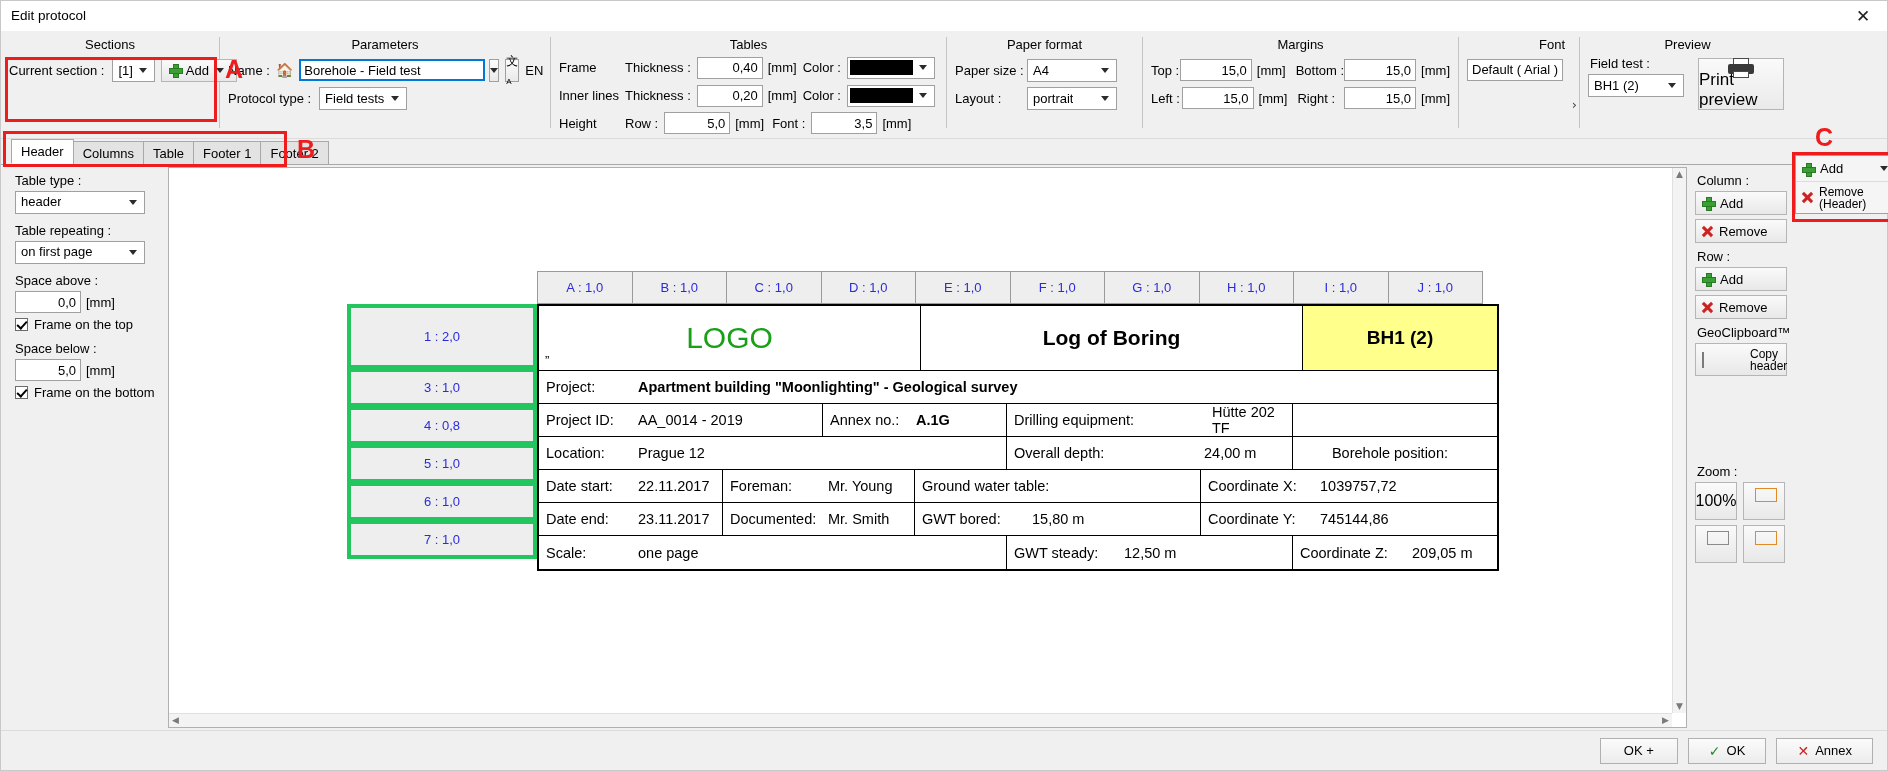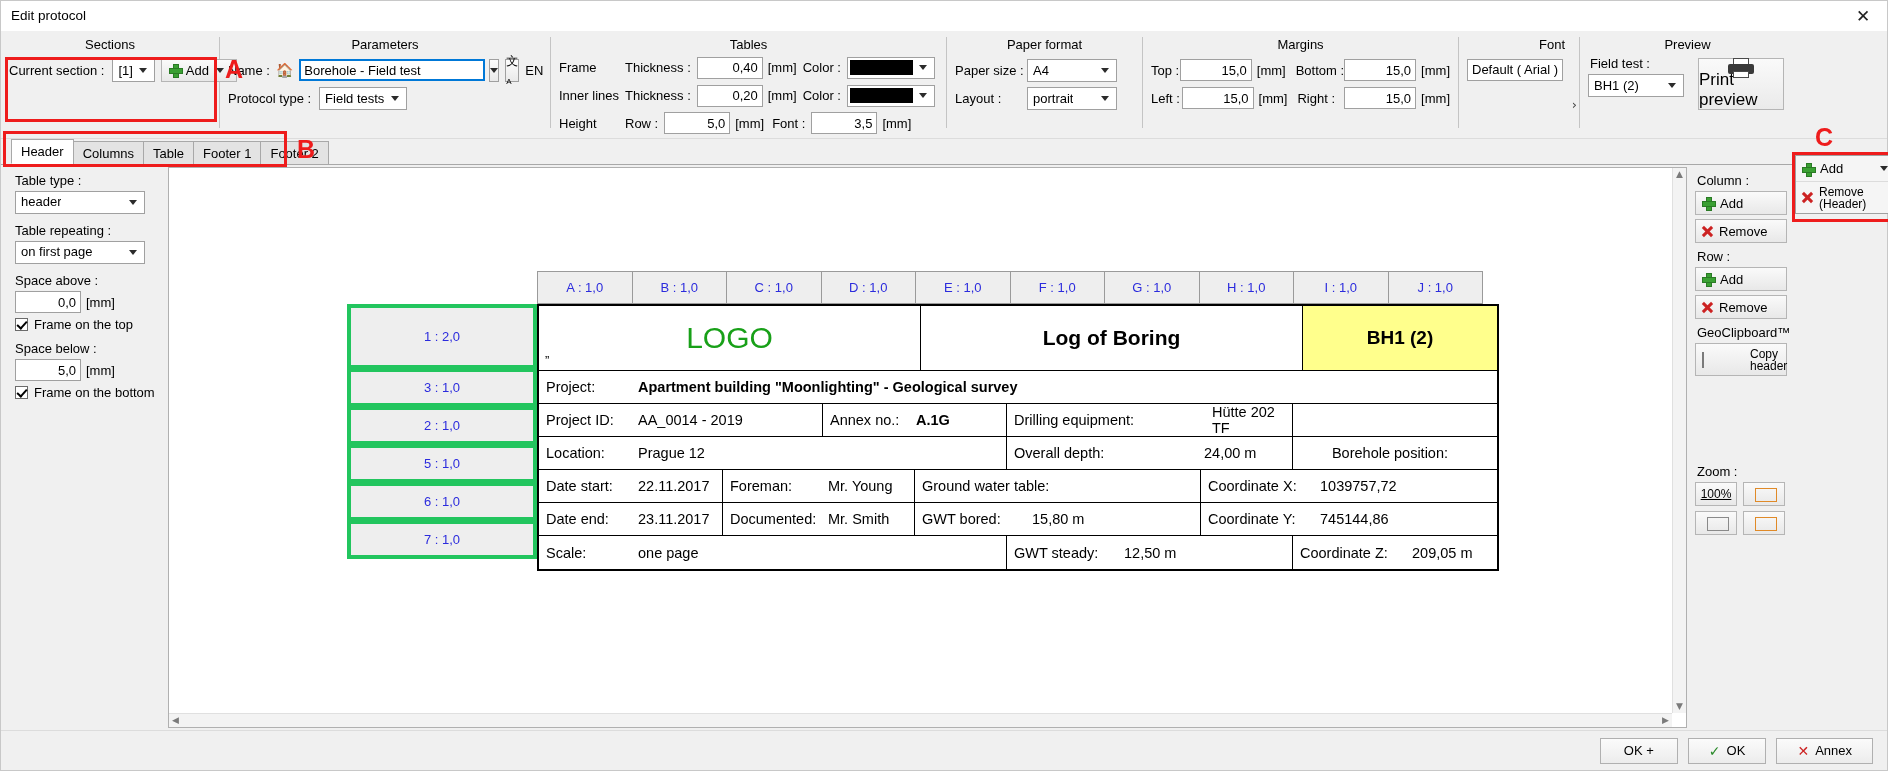--- a/index.html
+++ b/index.html
@@ -225,23 +225,23 @@
   .rp-lbl { font-size: 13px; margin: 2px 0 3px 2px; }
   .rp-btn {
     width: 92px; height: 24px; border: 1px solid #b5b5b5;
     background: linear-gradient(#fafafa,#e8e8e8);
     display: flex; align-items: center; gap: 6px; padding: 0 6px;
     font-size: 13px; margin-bottom: 4px;
   }
   .rp-btn2 { height: 33px; align-items: center; gap: 46px; }
   .zoomrow { display: flex; gap: 6px; margin-bottom: 5px; }
   .zbtn {
-    width: 42px; height: 24px; border: 1px solid #b5b5b5;
+    width: 42px; height: 38px; border: 1px solid #b5b5b5;
     background: linear-gradient(#fafafa,#e8e8e8);
-    display: flex; align-items: center; justify-content: center; font-size: 12px; text-decoration: underline;
+    display: flex; align-items: center; justify-content: center; font-size: 16px;
   }
   .zicon { position: relative; }
   .zicon:after {
     content: ""; position: absolute; left: 11px; top: 5px;
     width: 20px; height: 12px; border: 1px solid #8a8a8a;
   }
   .zicon.orange:after { border-color: #e08a28; }
 
   
   .printbtn {
@@ -510,21 +510,21 @@
             <div class="colhdr">H : 1,0</div>
             <div class="colhdr">I : 1,0</div>
             <div class="colhdr">J : 1,0</div>
           </div>
 
           <div class="tbl-main">
 
             <div class="rowhdr-col">
               <div class="rowhdr tall">1 : 2,0</div>
               <div class="rowhdr">3 : 1,0</div>
-              <div class="rowhdr">2 : 1,0</div>
+              <div class="rowhdr">4 : 0,8</div>
               <div class="rowhdr">5 : 1,0</div>
               <div class="rowhdr">6 : 1,0</div>
               <div class="rowhdr">7 : 1,0</div>
             </div>
 
             <div class="sheet">
 
               <div class="srow r1">
                 <div class="scell ctr bdr-r" style="width:382px; position:relative;">
                   <span class="quote-mark">”</span>

